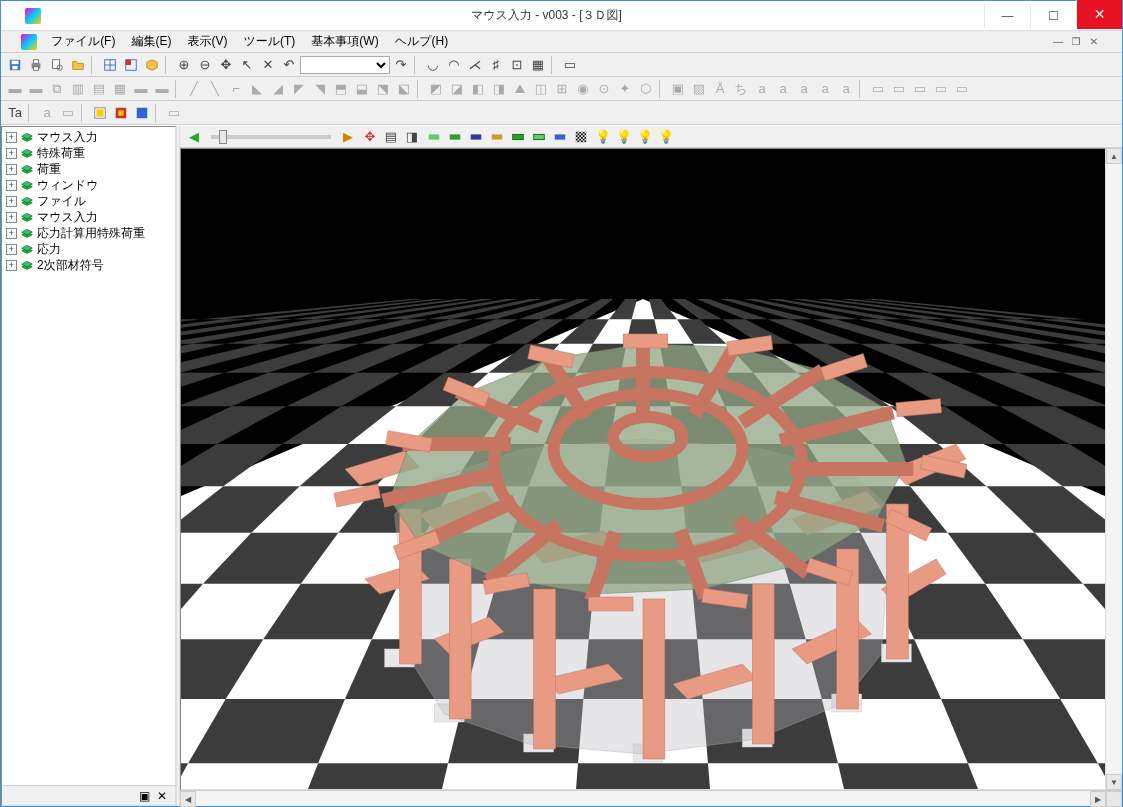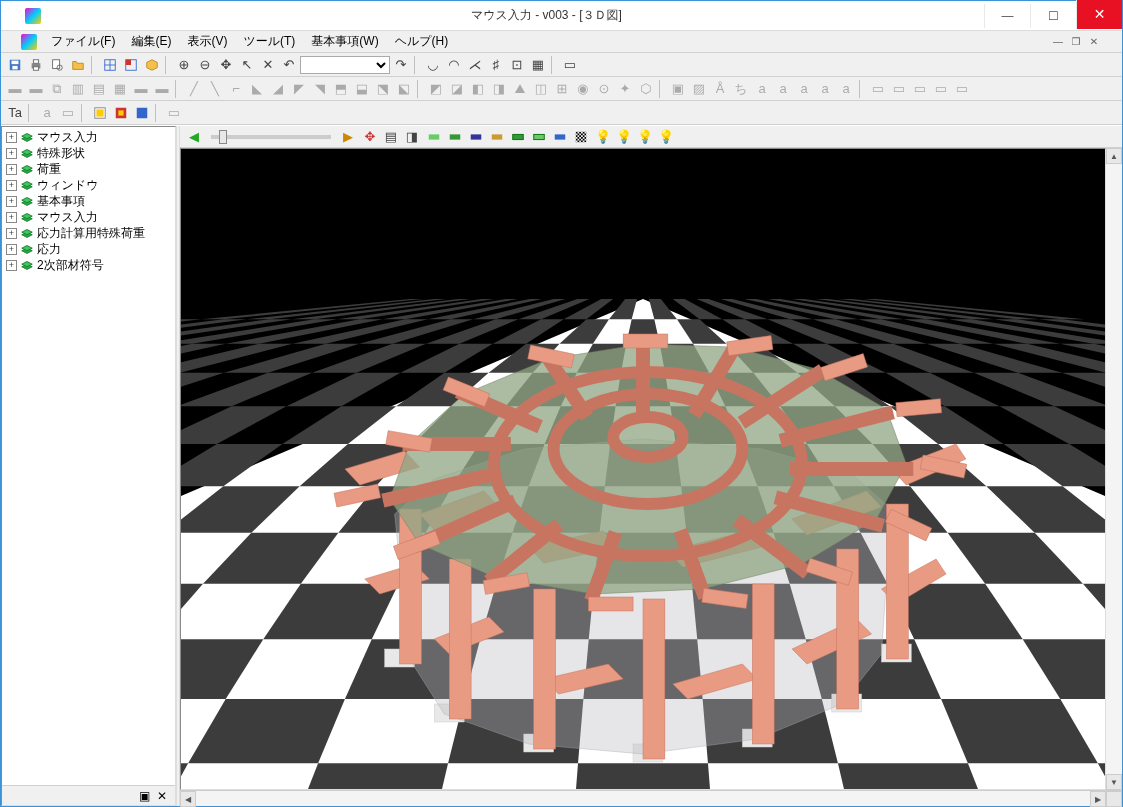--- a/index.html
+++ b/index.html
@@ -241,21 +241,21 @@
             <span>マウス入力</span>
           </div>
           <div class="tree-item">
             <span class="expander">+</span>
             <span class="icon">
               <svg viewBox="0 0 16 12">
                 <polygon points="2,8 8,11 14,8 8,5" fill="#2aa84a" stroke="#177a2e"></polygon>
                 <polygon points="2,5 8,8 14,5 8,2" fill="#3cc45e" stroke="#177a2e"></polygon>
               </svg>
             </span>
-            <span>特殊形状</span>
+            <span>特殊荷重</span>
           </div>
           <div class="tree-item">
             <span class="expander">+</span>
             <span class="icon">
               <svg viewBox="0 0 16 12">
                 <polygon points="2,8 8,11 14,8 8,5" fill="#2aa84a" stroke="#177a2e"></polygon>
                 <polygon points="2,5 8,8 14,5 8,2" fill="#3cc45e" stroke="#177a2e"></polygon>
               </svg>
             </span>
             <span>荷重</span>
@@ -271,21 +271,21 @@
             <span>ウィンドウ</span>
           </div>
           <div class="tree-item">
             <span class="expander">+</span>
             <span class="icon">
               <svg viewBox="0 0 16 12">
                 <polygon points="2,8 8,11 14,8 8,5" fill="#2aa84a" stroke="#177a2e"></polygon>
                 <polygon points="2,5 8,8 14,5 8,2" fill="#3cc45e" stroke="#177a2e"></polygon>
               </svg>
             </span>
-            <span>基本事項</span>
+            <span>ファイル</span>
           </div>
           <div class="tree-item">
             <span class="expander">+</span>
             <span class="icon">
               <svg viewBox="0 0 16 12">
                 <polygon points="2,8 8,11 14,8 8,5" fill="#2aa84a" stroke="#177a2e"></polygon>
                 <polygon points="2,5 8,8 14,5 8,2" fill="#3cc45e" stroke="#177a2e"></polygon>
               </svg>
             </span>
             <span>マウス入力</span>

